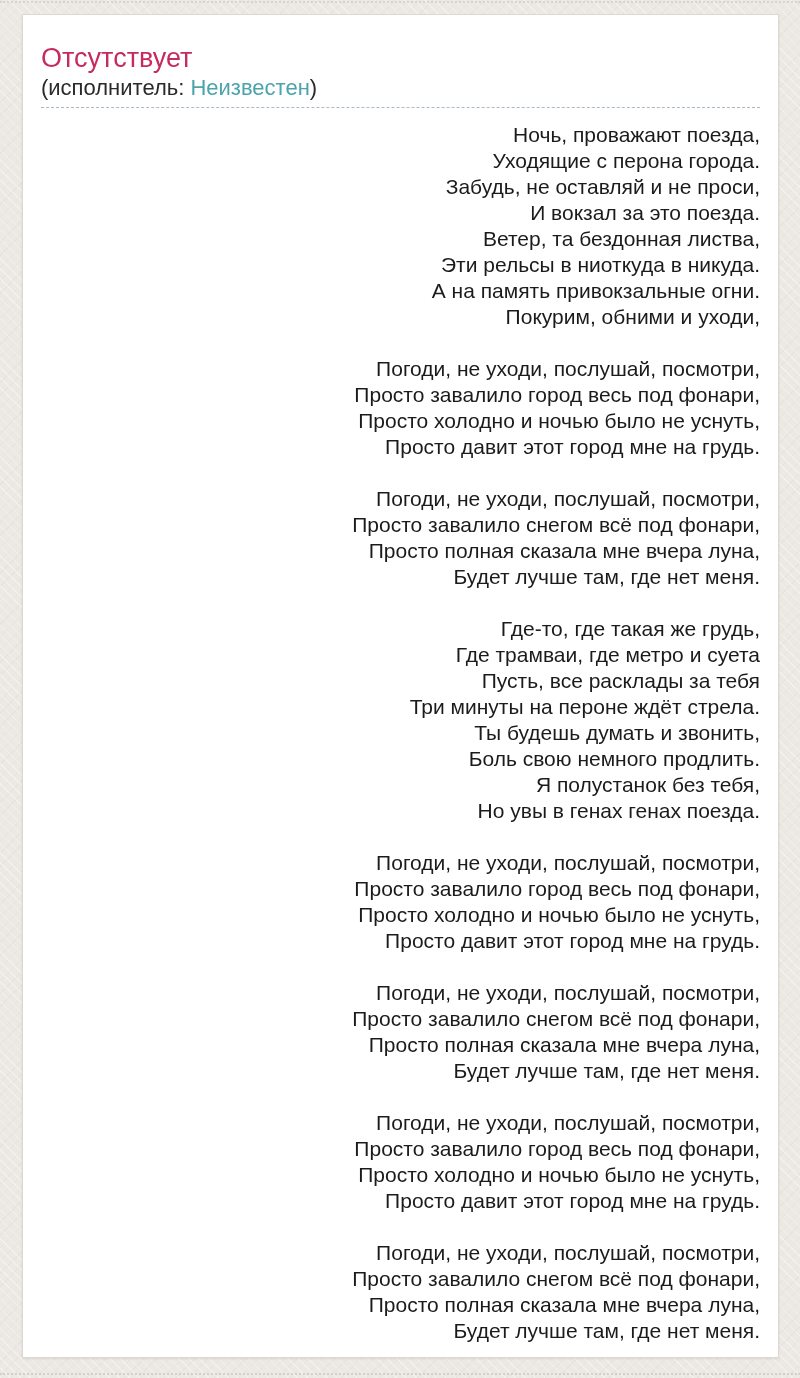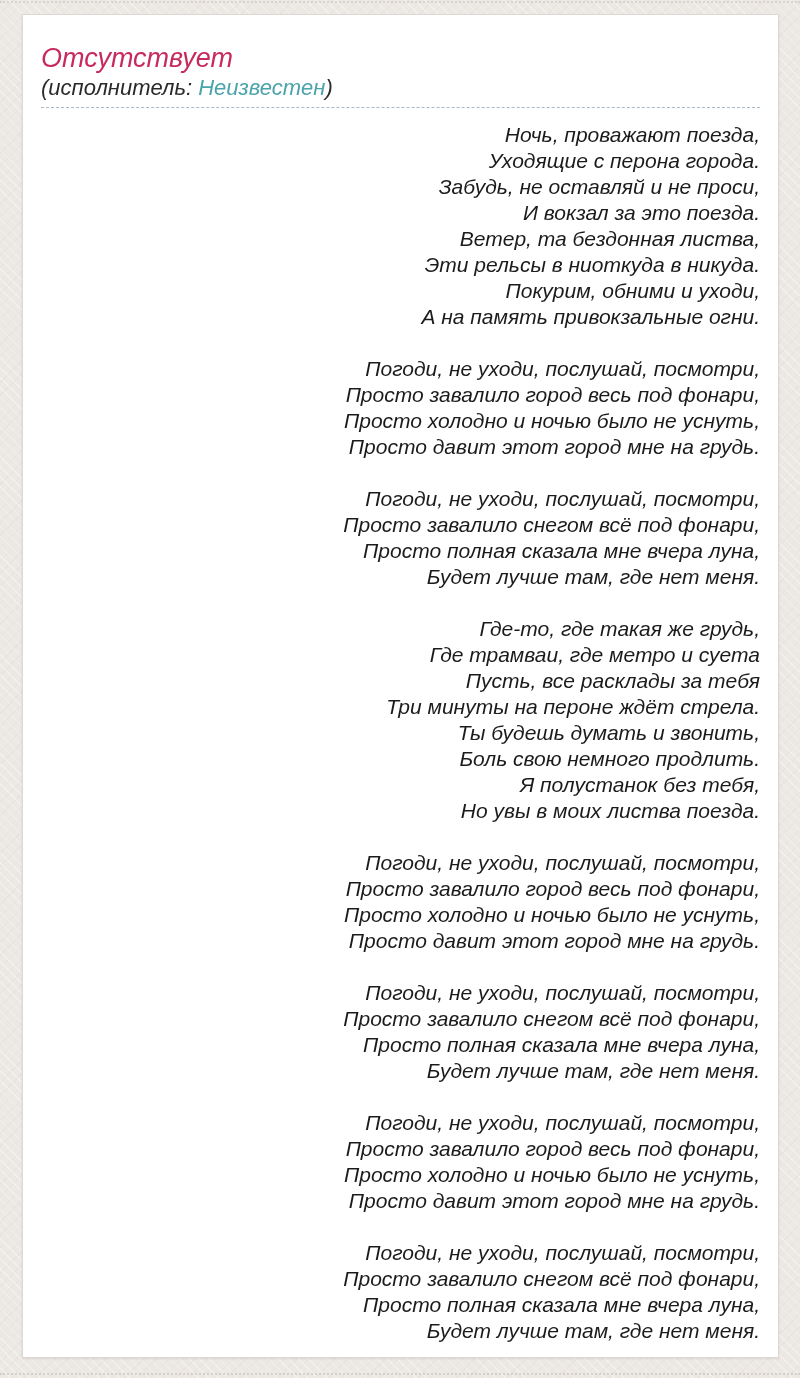--- a/index.html
+++ b/index.html
@@ -9,21 +9,20 @@
   }
   .page {
     position: relative;
     width: 800px;
     height: 1378px;
     background-color: var(--page-background, #ece8e4);
     background-image:
       repeating-linear-gradient(45deg, rgba(255,255,255,0.35) 0 1px, transparent 1px 7px),
       repeating-linear-gradient(-45deg, rgba(210,203,196,0.18) 0 1px, transparent 1px 9px);
     overflow: hidden;
-    font-style: italic;
   }
   .edge-dots-top {
     position: absolute;
     top: 1px; left: 0; right: 0;
     border-top: 2px dotted #d9d3cd;
   }
   .edge-dots-bottom {
     position: absolute;
     bottom: 3px; left: 0; right: 0;
     border-top: 2px dotted #d5cfc9;
@@ -88,22 +87,22 @@
     </div>
 
     <div class="lyrics">
         <div class="stanza">
           <div class="line">Ночь, проважают поезда,</div>
           <div class="line">Уходящие с перона города.</div>
           <div class="line">Забудь, не оставляй и не проси,</div>
           <div class="line">И вокзал за это поезда.</div>
           <div class="line">Ветер, та бездонная листва,</div>
           <div class="line">Эти рельсы в ниоткуда в никуда.</div>
+          <div class="line">А на память привокзальные огни.</div>
           <div class="line">Покурим, обними и уходи,</div>
-          <div class="line">А на память привокзальные огни.</div>
         </div>
         <div class="stanza">
           <div class="line">Погоди, не уходи, послушай, посмотри,</div>
           <div class="line">Просто завалило город весь под фонари,</div>
           <div class="line">Просто холодно и ночью было не уснуть,</div>
           <div class="line">Просто давит этот город мне на грудь.</div>
         </div>
         <div class="stanza">
           <div class="line">Погоди, не уходи, послушай, посмотри,</div>
           <div class="line">Просто завалило снегом всё под фонари,</div>
@@ -111,21 +110,21 @@
           <div class="line">Будет лучше там, где нет меня.</div>
         </div>
         <div class="stanza">
           <div class="line">Где-то, где такая же грудь,</div>
           <div class="line">Где трамваи, где метро и суета</div>
           <div class="line">Пусть, все расклады за тебя</div>
           <div class="line">Три минуты на пероне ждёт стрела.</div>
           <div class="line">Ты будешь думать и звонить,</div>
           <div class="line">Боль свою немного продлить.</div>
           <div class="line">Я полустанок без тебя,</div>
-          <div class="line">Но увы в моих листва поезда.</div>
+          <div class="line">Но увы в генах генах поезда.</div>
         </div>
         <div class="stanza">
           <div class="line">Погоди, не уходи, послушай, посмотри,</div>
           <div class="line">Просто завалило город весь под фонари,</div>
           <div class="line">Просто холодно и ночью было не уснуть,</div>
           <div class="line">Просто давит этот город мне на грудь.</div>
         </div>
         <div class="stanza">
           <div class="line">Погоди, не уходи, послушай, посмотри,</div>
           <div class="line">Просто завалило снегом всё под фонари,</div>

